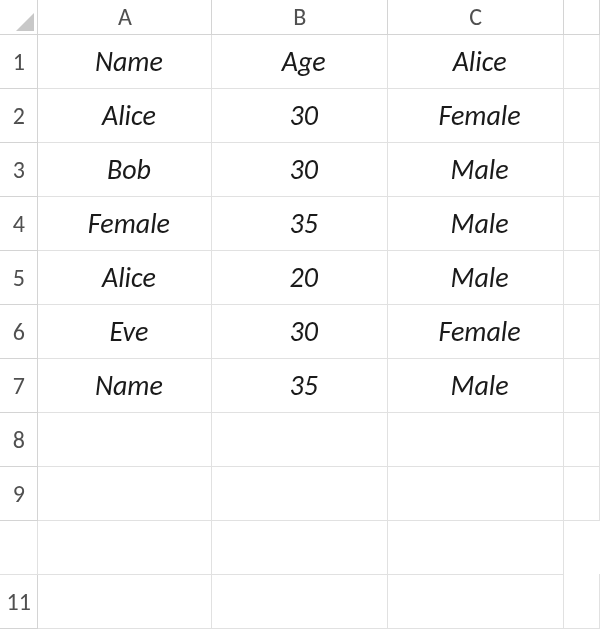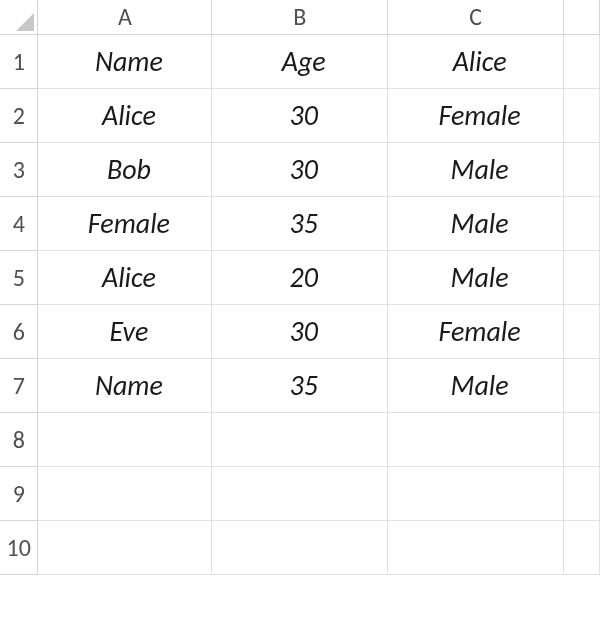--- a/index.html
+++ b/index.html
@@ -171,21 +171,27 @@
 
   <div class="row">
     <div class="row-header">9</div>
     <div class="cell"></div>
     <div class="cell"></div>
     <div class="cell"></div>
     <div class="cell col-d"></div>
   </div>
 
   <div class="row">
-    <div class="row-header">10</div>
     <div class="cell"></div>
     <div class="cell"></div>
     <div class="cell"></div>
     <div class="cell col-d"></div>
   </div>
 
+  <div class="row">
+    <div class="row-header">11</div>
+    <div class="cell"></div>
+    <div class="cell"></div>
+    <div class="cell"></div>
+    <div class="cell col-d"></div>
+  </div>
 
 </div>
 
 </body></html>

